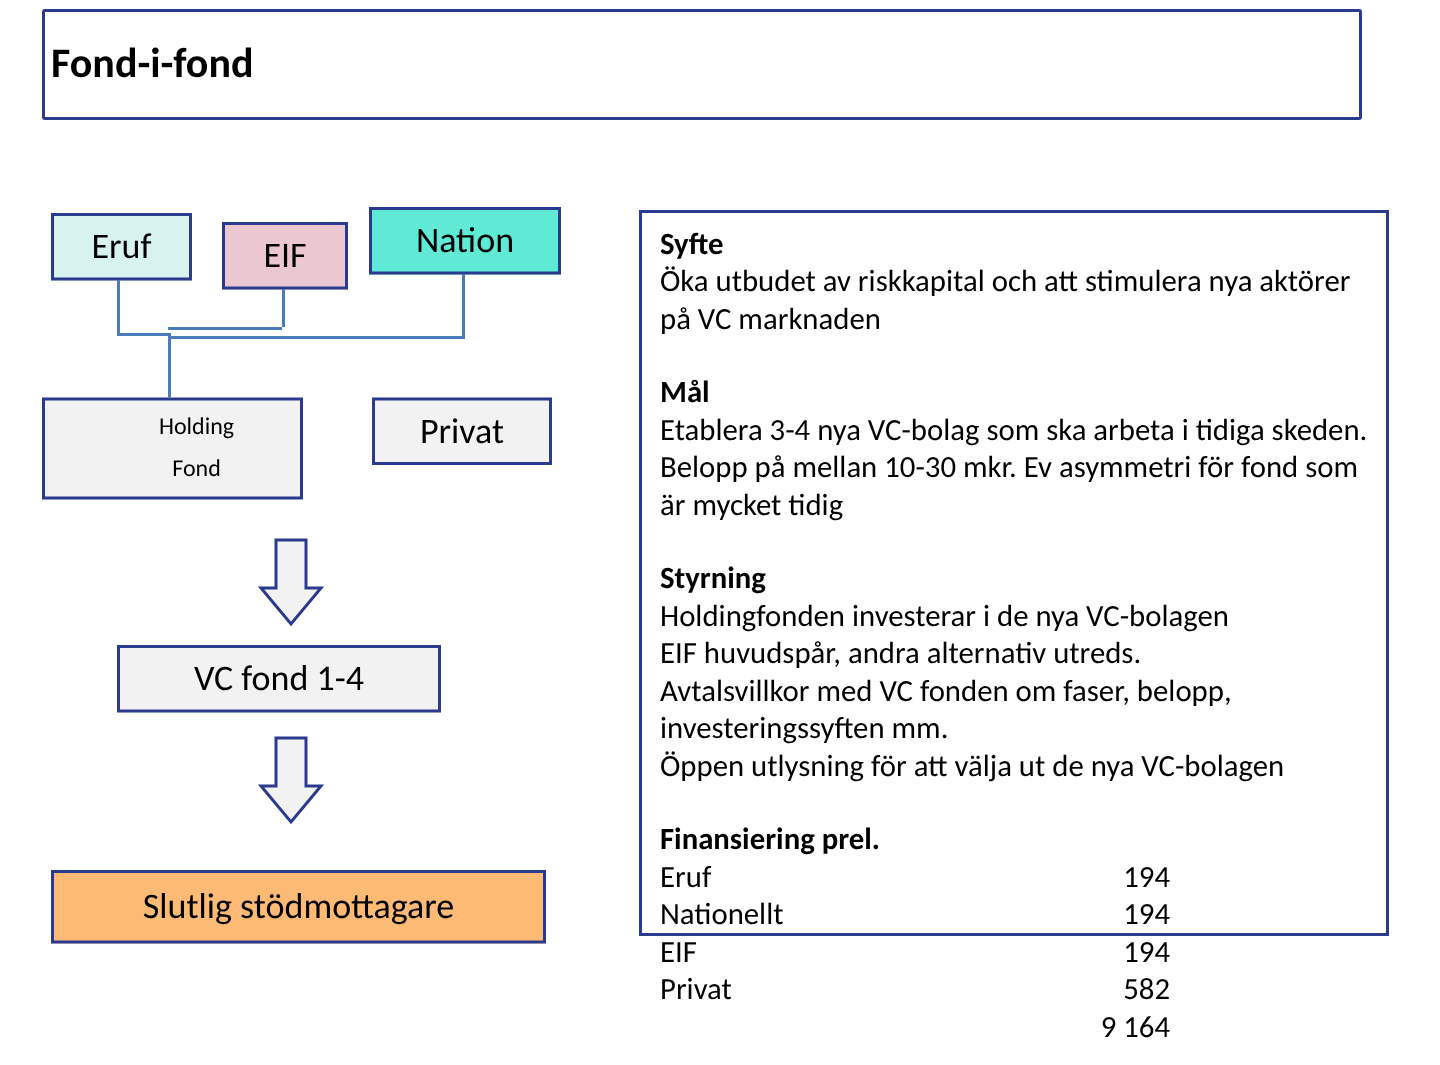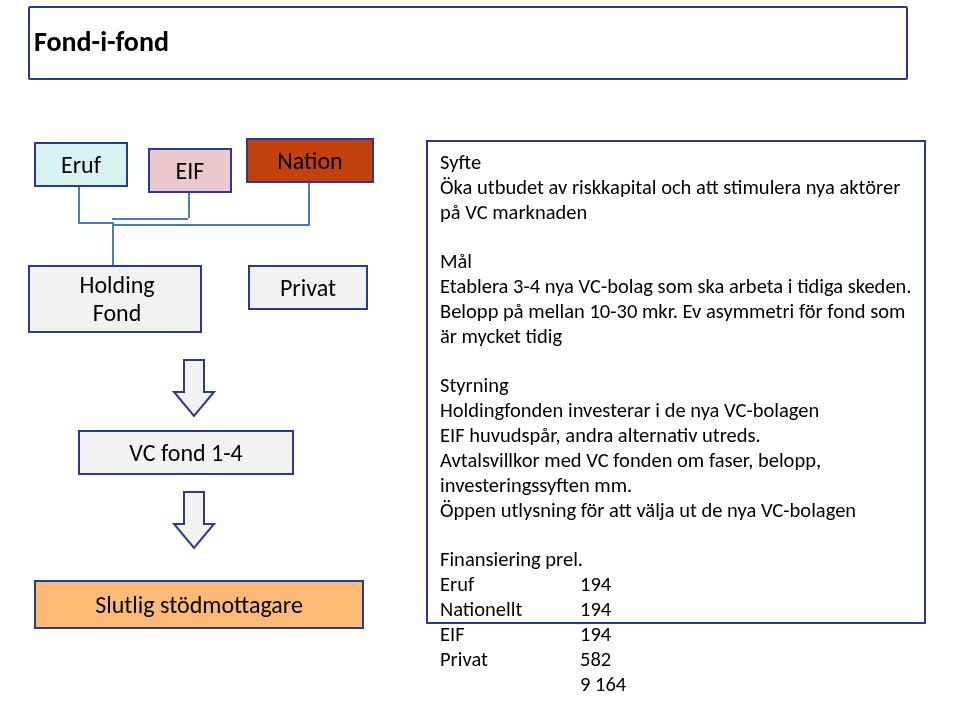--- a/index.html
+++ b/index.html
@@ -2,38 +2,38 @@
 <html><head>
 <meta charset="utf-8">
 <style>
   html,body{margin:0;padding:0;width:960px;height:710px;font-family:Calibri,Arial,sans-serif;color:#000;background:#fff}
   .page{position:relative;width:960px;height:710px}
   .title-box{position:absolute;left:28px;top:6px;width:876px;height:70px;border:2px solid #2a3b8f;border-radius:2px}
   .title-text{position:absolute;left:34px;top:24px;font-size:28px;font-weight:600}
   .box{position:absolute;border:2px solid #2a3b8f}
   .eruf{left:34px;top:142px;width:90px;background:#d7f2ef}
   .eif{left:148px;top:148px;width:80px;background:#ebc8d0}
-  .nation{left:246px;top:138px;width:124px;background:#c2410c}
+  .nation{left:246px;top:138px;width:124px;background:#5eead4}
   .privat{left:248px;top:265px;width:116px;background:#f2f2f2}
   .holding{left:28px;top:265px;width:170px;background:#f2f2f2}
   .vcfond{left:78px;top:430px;width:212px;background:#f2f2f2}
   .slutlig{left:34px;top:580px;width:326px;background:#fdba74}
   .lbl{width:100%;text-align:center;font-size:24px;padding:6px 0}
-  .holding .lbl{font-size:24px;line-height:28px;padding:4px 2px}
+  .holding .lbl{font-size:16px;line-height:28px;padding:4px 16px}
   .slutlig .lbl{font-size:24px;padding:8px 0}
   .arrow{position:absolute}
   .arrow svg{display:block}
   .a1{left:170px;top:358px}
   .a2{left:170px;top:490px}
   .infobox{position:absolute;left:426px;top:140px;width:496px;height:480px;border:2px solid #2a3b8f}
   .info-inner{padding:2px 10px 8px 12px;font-size:20.5px;line-height:25px}
-  .hdr{font-weight:400;margin-top:6px}
+  .hdr{font-weight:700;margin-top:6px}
   .fin-table{display:flex}
   .fin-labels{width:140px}
-  .fin-values{width:200px;}
+  .fin-values{width:200px;text-align:right}
   .underline{}
   
   .line{position:absolute;background:#4a7bbd}
   .lv{width:2px}
   .lh{height:2px}
 </style>
 </head>
 <body>
 
 <div class="page">

